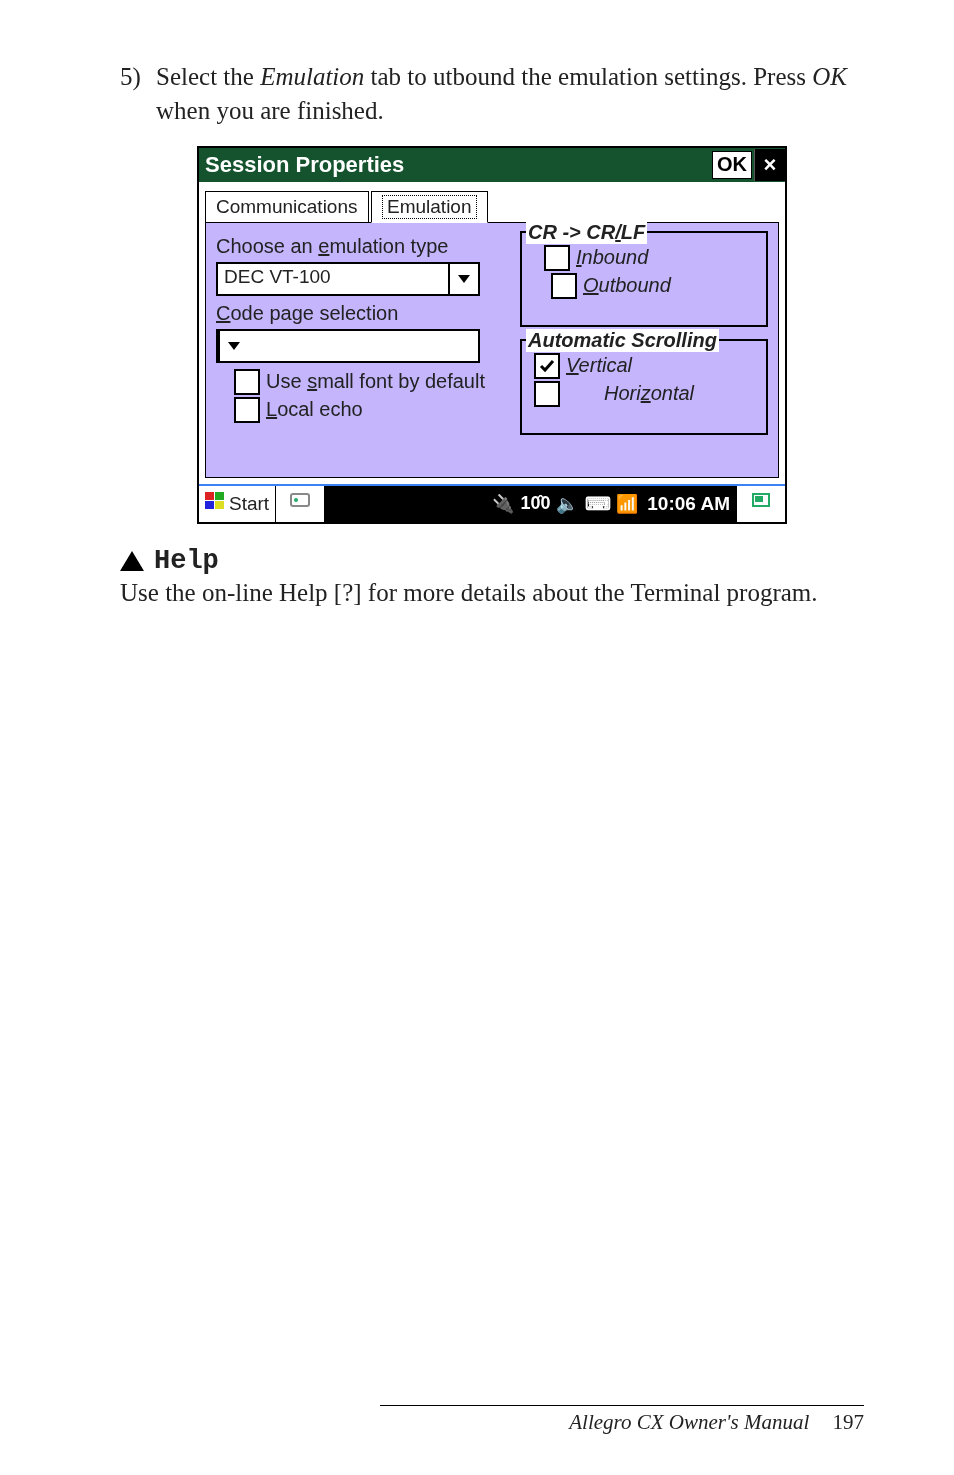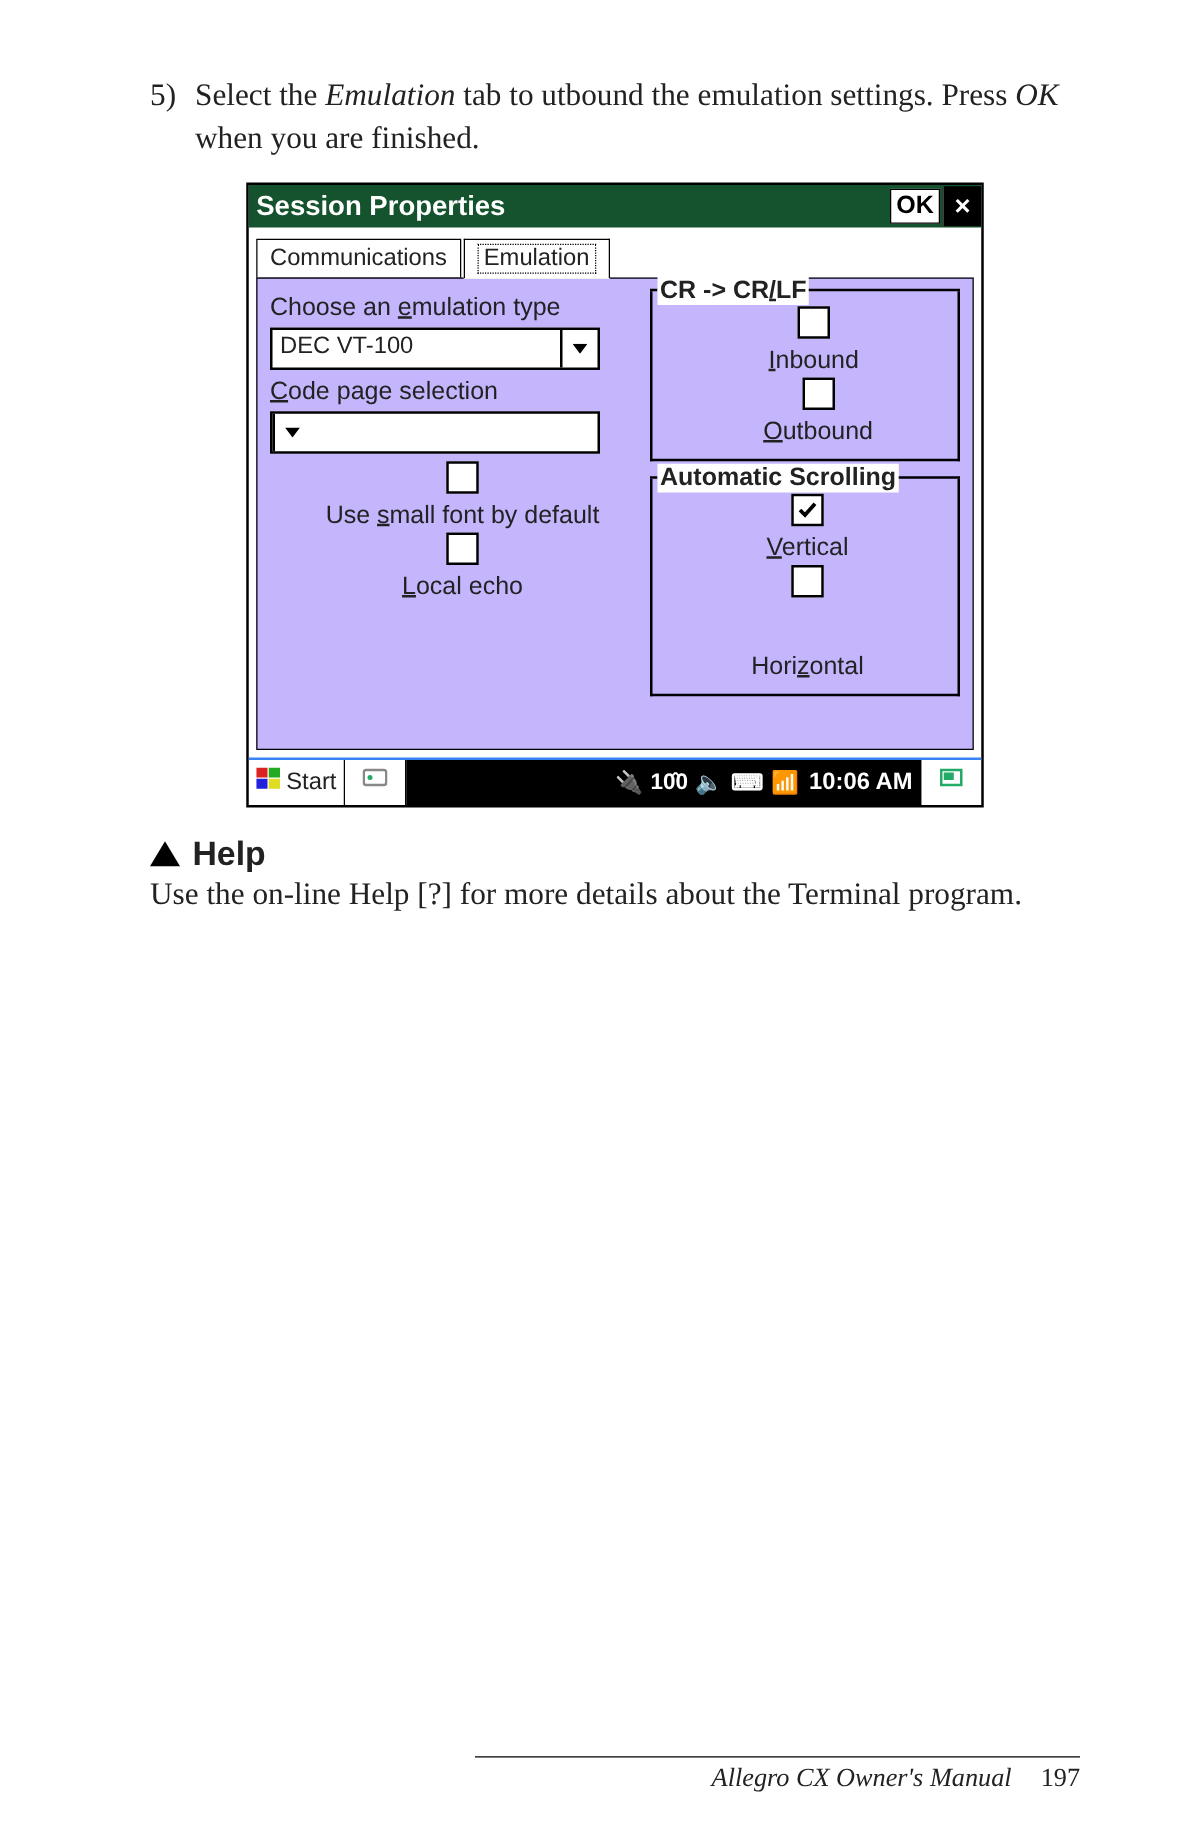--- a/index.html
+++ b/index.html
@@ -134,40 +134,40 @@
     justify-content: center;
   }
   .combo .arrow svg { width: 12px; height: 8px; }
 
   .chk-row {
     display: flex;
     align-items: center;
     gap: 6px;
     margin: 2px 0;
     font-size: 20px;
-    flex-direction: column;
   }
   .chkbox {
     width: 22px;
     height: 22px;
     border: 2px solid #000;
     display: flex;
     align-items: center;
     justify-content: center;
     background: #fff;
     flex-shrink: 0;
   }
   .chkbox.checked svg { width: 16px; height: 16px; }
 
   .group {
     position: relative;
     border: 2px solid #000;
     border-top: none;
-    padding: 10px 8px 8px 8px;
+    padding: 10px 8px 24px 8px;
     margin-bottom: 14px;
+    font-style: italic;
   }
   .group .legend-row {
     position: absolute;
     top: -12px;
     left: -2px;
     right: -2px;
     display: flex;
     align-items: center;
   }
   .group .legend-row .line { flex: 0 0 6px; height: 2px; background: #000; }
@@ -194,21 +194,21 @@
 
   .start-flag svg { width: 20px; height: 18px; }
   .tray-icons { display: flex; align-items: center; gap: 6px; }
   .tray-icons span { font-size: 18px; }
 
   .help-head {
     display: flex;
     align-items: center;
     gap: 10px;
     margin-top: 4px;
-    font-family: Liberation Sans, sans-serif;
+    font-family: Liberation Mono, monospace;
     font-size: 27px;
     font-weight: bold;
   }
   .help-head .tri {
     width: 0; height: 0;
     border-left: 12px solid transparent;
     border-right: 12px solid transparent;
     border-bottom: 20px solid #000;
   }
   .help-body {

